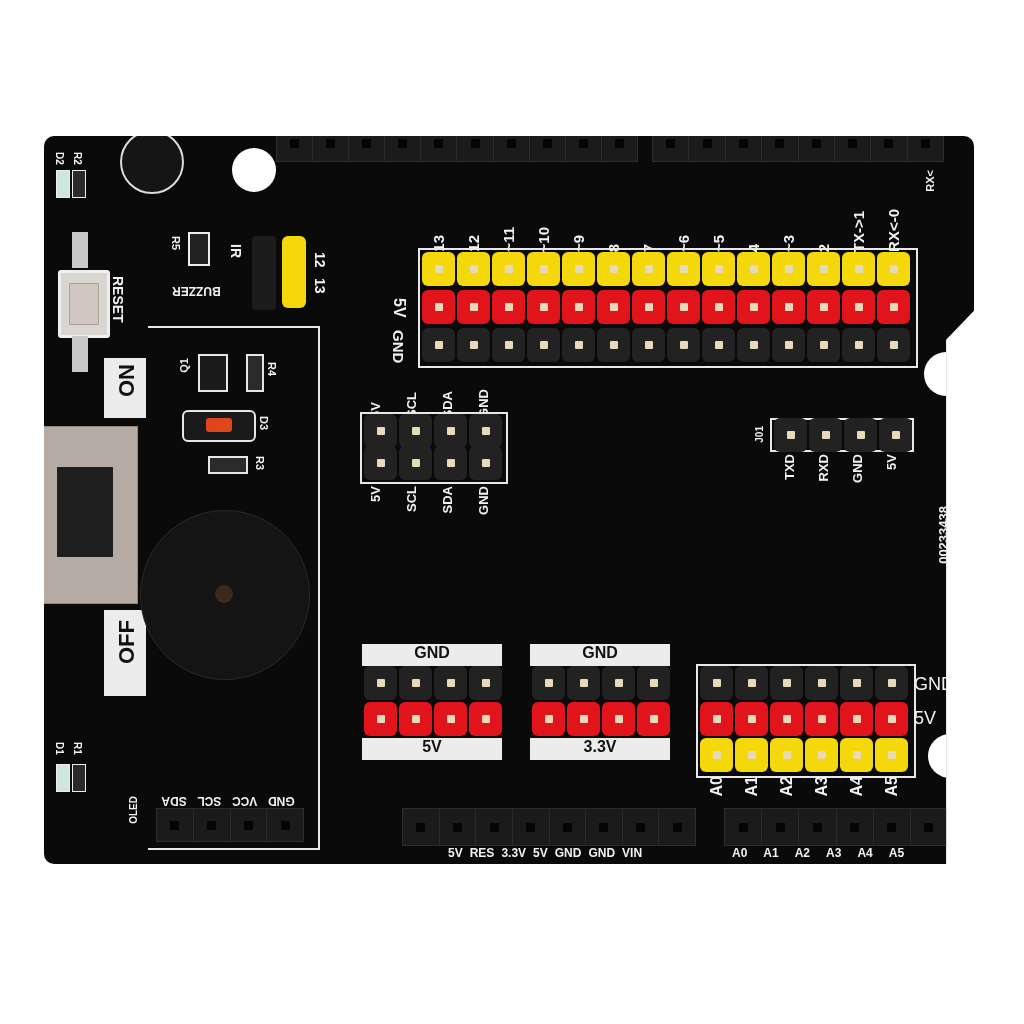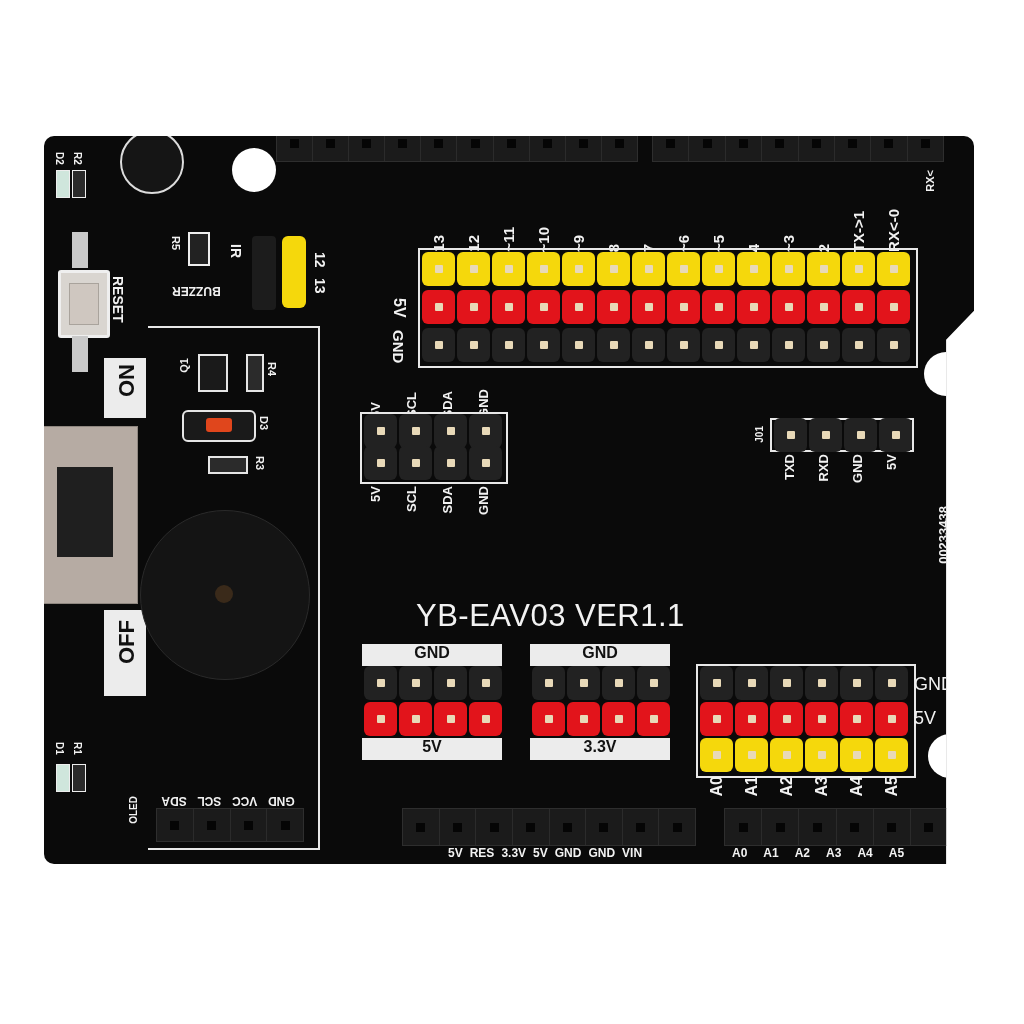--- a/index.html
+++ b/index.html
@@ -386,21 +386,20 @@
   <div class="vlabel" style="left:710px;top:290px;font-size:10px;">J01</div>
   <div class="abs" style="left:730px;top:318px;width:140px;height:46px;">
     <div class="vlabel" style="left:8px;top:0;font-size:13px;">TXD</div>
     <div class="vlabel" style="left:42px;top:0;font-size:13px;">RXD</div>
     <div class="vlabel" style="left:76px;top:0;font-size:13px;">GND</div>
     <div class="vlabel" style="left:110px;top:0;font-size:13px;">5V</div>
   </div>
 
   <div class="vlabel" style="left:892px;top:370px;font-size:13px;">00233438</div>
 
-  <div class="abs silk" style="left:372px;top:462px;font-size:31px;font-weight:normal;letter-spacing:0.5px;">YB-EAV03 VER1.1</div>
 
   <div class="whitebox" style="left:318px;top:508px;width:140px;height:22px;"><span>GND</span></div>
   <div class="pinrow" style="left:320px;top:530px;">
     <div class="pin k">
         <div class="tip"></div>
       </div>
       <div class="pin k">
         <div class="tip"></div>
       </div>
       <div class="pin k">

